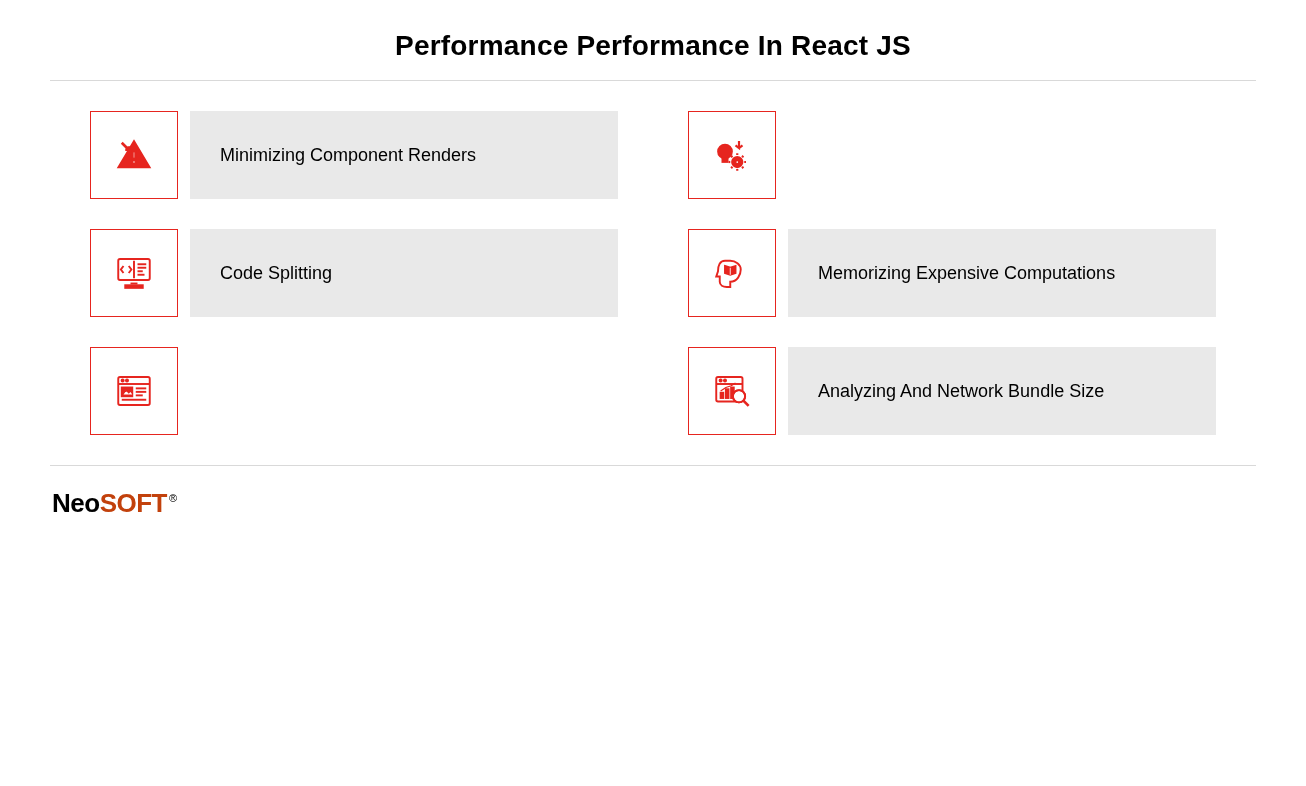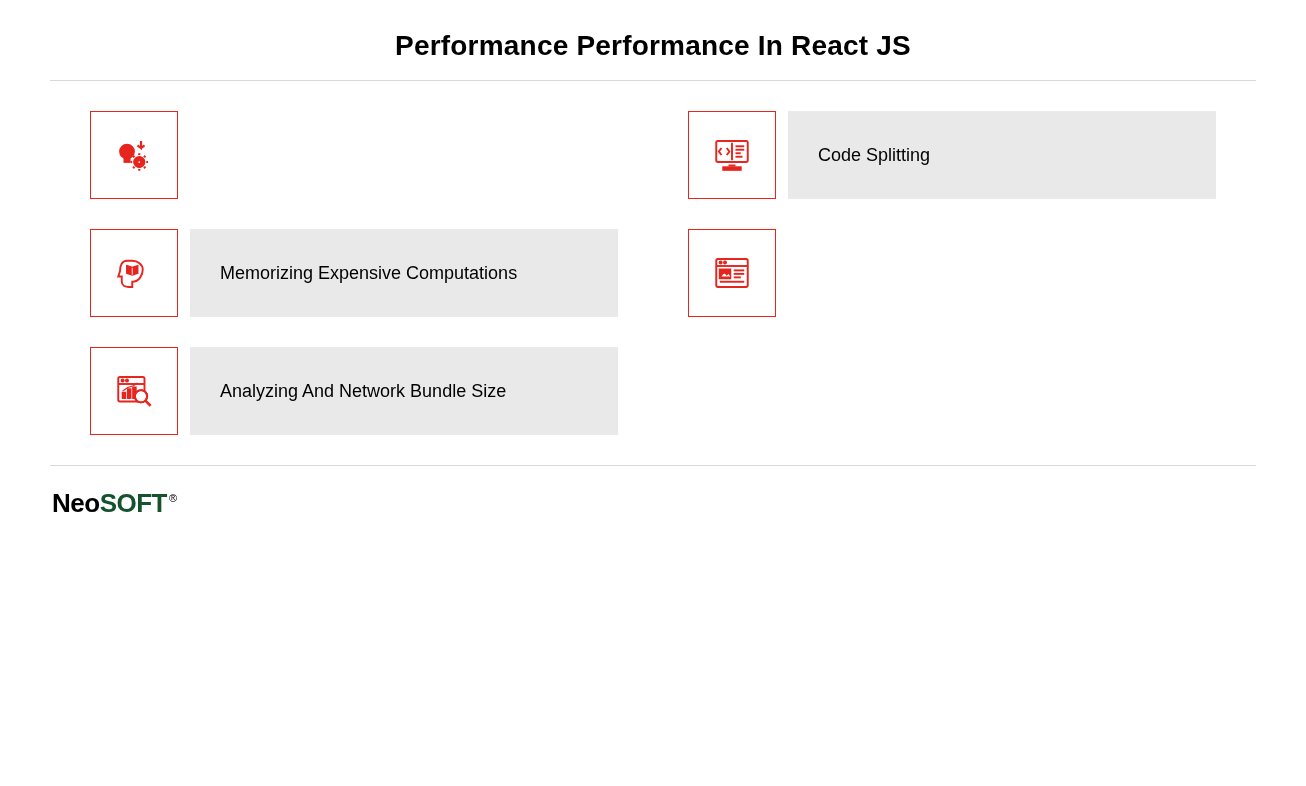--- a/index.html
+++ b/index.html
@@ -68,38 +68,50 @@
     margin: 10px 0 22px 0;
   }
   .logo {
     font-size: 26px;
     font-weight: 800;
     color: #000;
     padding-left: 2px;
     letter-spacing: -0.5px;
   }
   .logo .soft {
-    color: #14532d;
+    color: #c2410c;
     font-weight: 800;
   }
   .logo .reg {
     font-size: 11px;
     vertical-align: super;
     font-weight: 400;
     margin-left: 2px;
   }
 </style>
 </head>
 <body>
 
 <h1 class="title">Performance Performance In React JS</h1>
 <div class="hr"></div>
 
 <div class="grid">
 
+  <div class="card">
+    <div class="icon-box">
+      <svg viewBox="0 0 48 48" fill="none" stroke="#e6251f" stroke-width="2">
+        <path d="M24 8 L42 38 L6 38 Z" fill="#e6251f"></path>
+        <circle cx="24" cy="32" r="1.8" fill="#fff"></circle>
+        <rect x="22.7" y="20" width="2.6" height="8" fill="#fff"></rect>
+        <path d="M10 10 L18 18" stroke="#e6251f" stroke-width="3"></path>
+        <path d="M14 18 L18 18 L18 14" stroke="#e6251f" stroke-width="3"></path>
+      </svg>
+    </div>
+    <div class="label-box">Minimizing Component Renders</div>
+  </div>
 
 
   <div class="card">
     <div class="icon-box">
       <svg viewBox="0 0 48 48" fill="none" stroke="#e6251f" stroke-width="2">
         <circle cx="16" cy="20" r="8" fill="#e6251f"></circle>
         <rect x="13" y="28" width="6" height="4" fill="#e6251f"></rect>
         <circle cx="30" cy="32" r="6" fill="#e6251f"></circle>
         <g stroke="#e6251f" stroke-width="2.5">
           <line x1="30" y1="24" x2="30" y2="22"></line>

